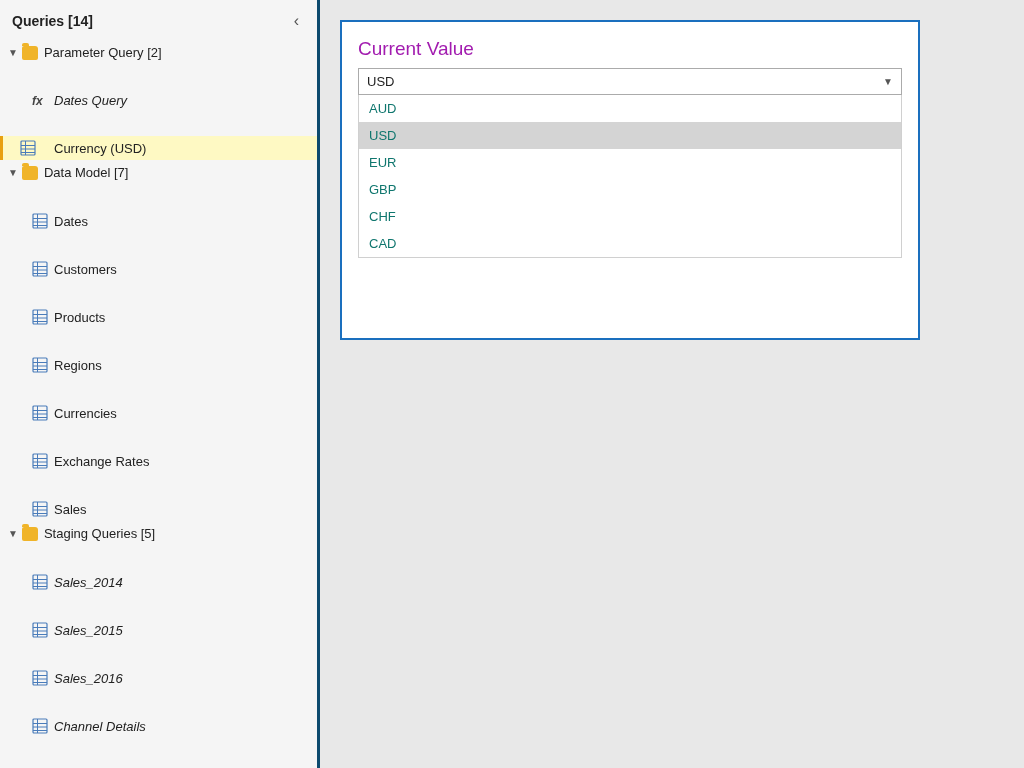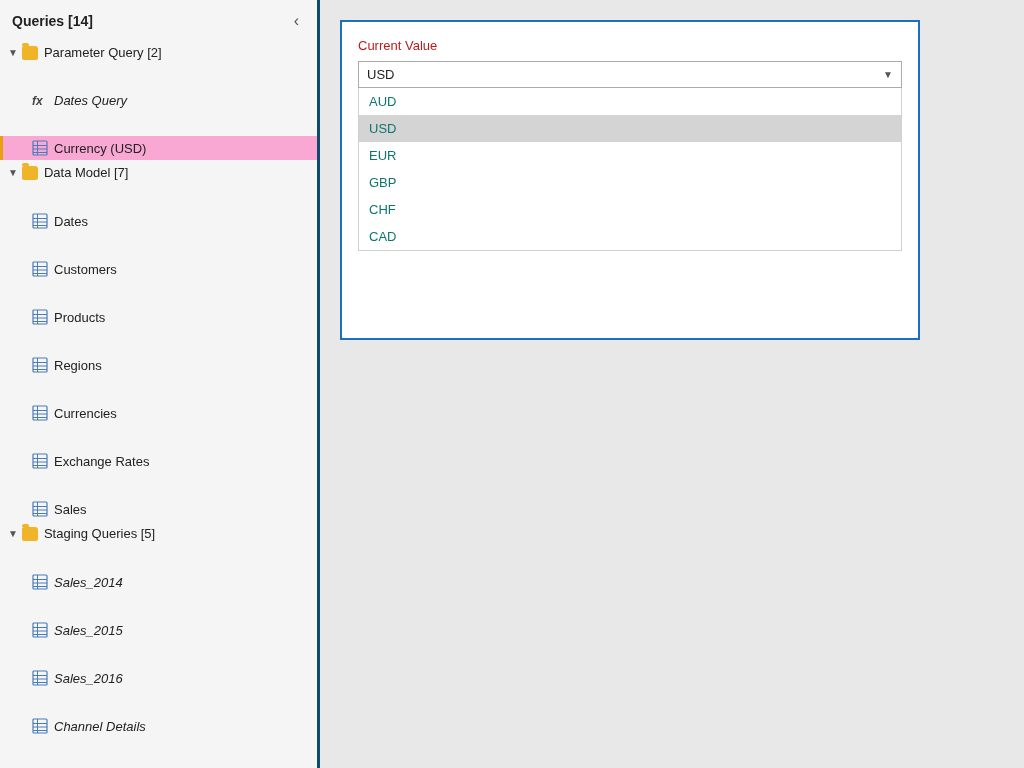--- a/index.html
+++ b/index.html
@@ -84,23 +84,24 @@
       display: flex;
       align-items: center;
       padding: 4px 12px 4px 32px;
       cursor: pointer;
       color: #222;
       font-size: 13px;
       margin-top: 24px;
     }
 
     .sidebar-item.selected {
-      background: #f9a8d4;
+      background: #fef9c3;
       border-left: 3px solid #e8a010;
-      padding-left: 29px;
+      padding-left: 17px;
+      gap: 12px;
     }
 
     .sidebar-item.italic-item {
       font-style: italic;
     }
 
     .fx-icon {
       font-style: italic;
       font-weight: bold;
       color: #444;
@@ -137,22 +138,22 @@
     
     .dropdown-panel {
       background: white;
       border: 2px solid #1a6fbe;
       padding: 16px 16px 16px 16px;
       width: 580px;
       min-height: 320px;
     }
 
     .panel-label {
-      font-size: 13px;
-      color: #b91c1c;
+      font-size: 19px;
+      color: #a21caf;
       margin-bottom: 8px;
     }
 
     .select-box {
       width: 100%;
       display: flex;
       align-items: center;
       border: 1px solid #ababab;
       background: white;
       padding: 5px 8px;

